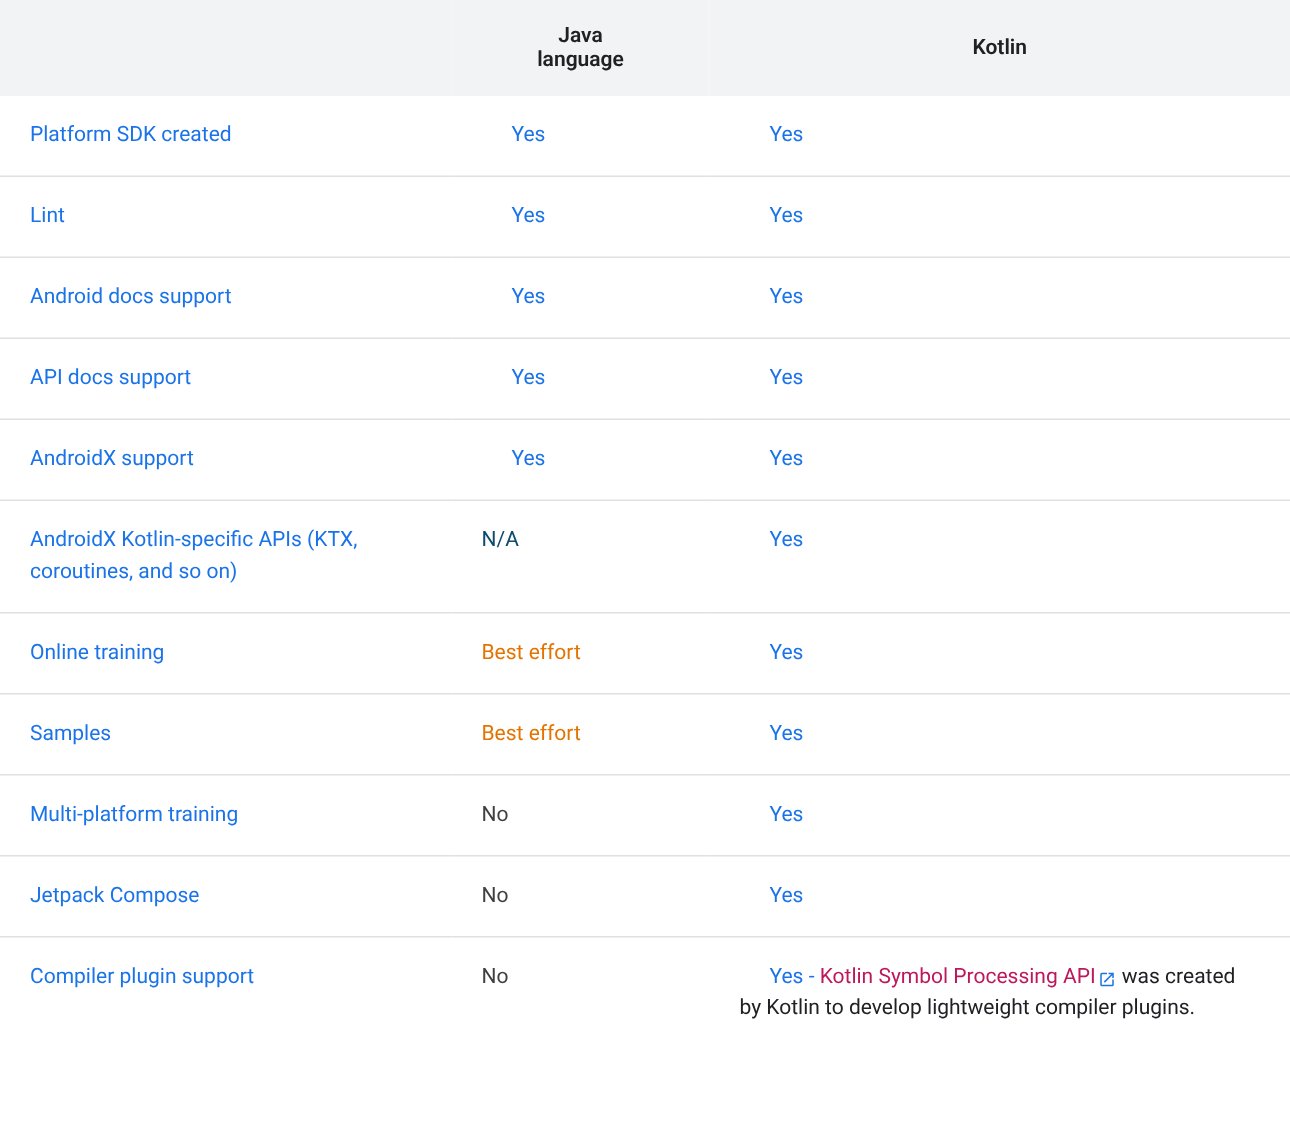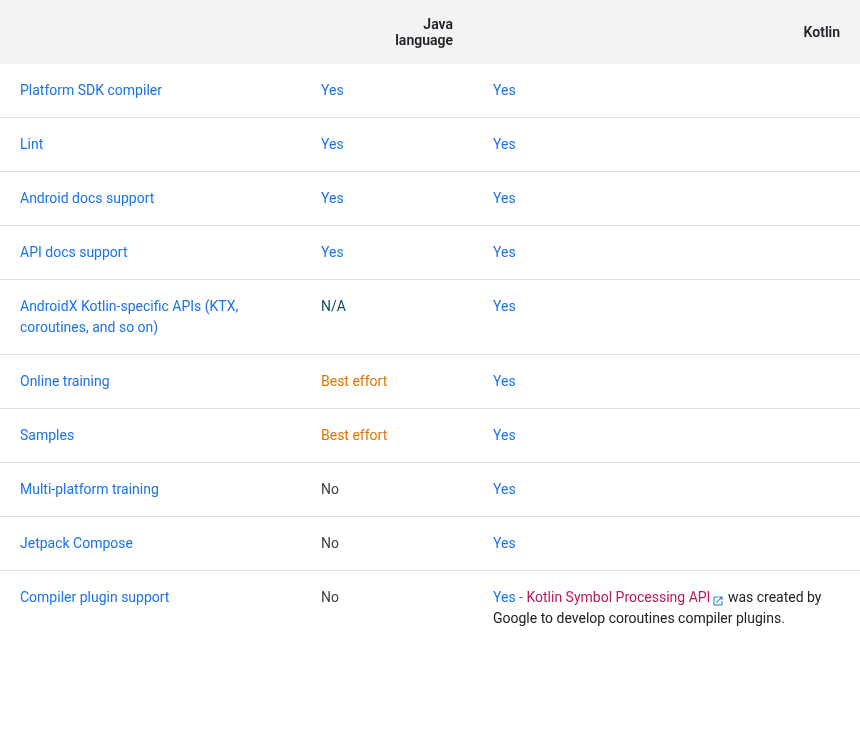--- a/index.html
+++ b/index.html
@@ -20,21 +20,21 @@
       border-collapse: collapse;
     }
     thead tr {
       background: #f1f3f4;
     }
     thead th {
       padding: 16px 20px;
       font-weight: 600;
       font-size: 14px;
       color: #202124;
-      text-align: right;
+      text-align: center;
       vertical-align: middle;
     }
     thead th:first-child {
       width: 280px;
     }
     thead th:nth-child(2) {
       width: 160px;
     }
     thead th:nth-child(3) {
       width: 360px;
@@ -50,20 +50,21 @@
       vertical-align: top;
       font-size: 14px;
       line-height: 1.5;
     }
     .feature-name {
       color: #1a73e8;
       font-size: 14px;
     }
     .val-yes {
       color: #1a73e8;
+      margin-left: 20px;
     }
     .val-na {
       color: #0c4a6e;
     }
     .val-best-effort {
       color: #e37400;
       text-align: right;
     }
     .val-no {
       color: #404040;
@@ -95,36 +96,41 @@
         <th>
           <span>Java<br>language</span>
         </th>
         <th>
           <span>Kotlin</span>
         </th>
       </tr>
     </thead>
     <tbody id="table-body">
     <tr>
-          <td><span class="feature-name">Platform SDK compiler</span></td>
+          <td><span class="feature-name">Platform SDK created</span></td>
           <td><span class="val-yes">Yes</span></td>
           <td><span class="val-yes">Yes</span></td>
         </tr>
         <tr>
           <td><span class="feature-name">Lint</span></td>
           <td><span class="val-yes">Yes</span></td>
           <td><span class="val-yes">Yes</span></td>
         </tr>
         <tr>
           <td><span class="feature-name">Android docs support</span></td>
           <td><span class="val-yes">Yes</span></td>
           <td><span class="val-yes">Yes</span></td>
         </tr>
         <tr>
           <td><span class="feature-name">API docs support</span></td>
+          <td><span class="val-yes">Yes</span></td>
+          <td><span class="val-yes">Yes</span></td>
+        </tr>
+        <tr>
+          <td><span class="feature-name">AndroidX support</span></td>
           <td><span class="val-yes">Yes</span></td>
           <td><span class="val-yes">Yes</span></td>
         </tr>
         <tr>
           <td><span class="feature-name">AndroidX Kotlin-specific APIs (KTX, coroutines, and so on)</span></td>
           <td><span class="val-na">N/A</span></td>
           <td><span class="val-yes">Yes</span></td>
         </tr>
         <tr>
           <td><span class="feature-name">Online training</span></td>
@@ -144,17 +150,17 @@
         <tr>
           <td><span class="feature-name">Jetpack Compose</span></td>
           <td><span class="val-no">No</span></td>
           <td><span class="val-yes">Yes</span></td>
         </tr>
         <tr>
           <td><span class="feature-name">Compiler plugin support</span></td>
           <td><span class="val-no">No</span></td>
           <td><span class="val-yes">Yes - </span><a href="#" class="kotlin-link">Kotlin Symbol Processing API</a><span class="ext-icon"><svg width="12" height="12" viewBox="0 0 24 24" fill="#1a73e8">
                 <path d="M19 19H5V5h7V3H5a2 2 0 00-2 2v14a2 2 0 002 2h14a2 2 0 002-2v-7h-2v7zM14 3v2h3.59l-9.83 9.83 1.41 1.41L19 6.41V10h2V3h-7z"></path>
-              </svg></span><span class="val-plain"> was created by Google to develop coroutines compiler plugins.</span></td>
+              </svg></span><span class="val-plain"> was created by Kotlin to develop lightweight compiler plugins.</span></td>
         </tr>
       </tbody>
   </table>
 </div>
 
 </body></html>

